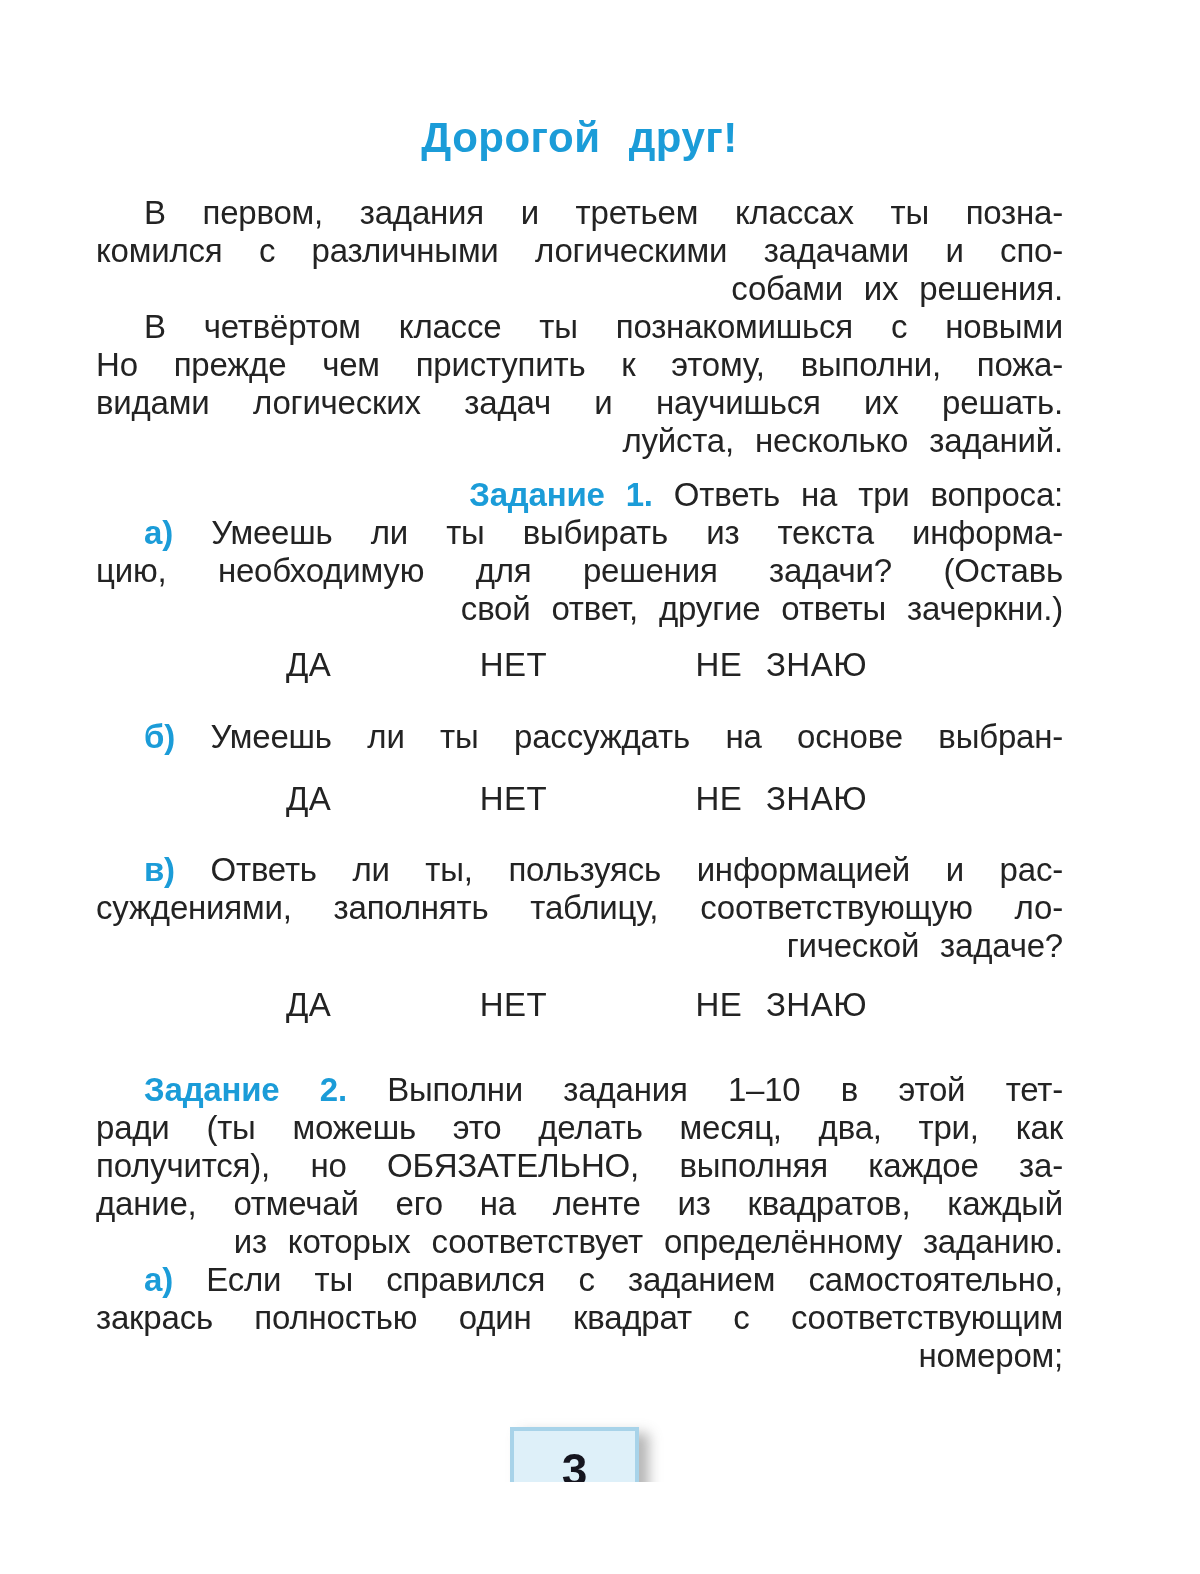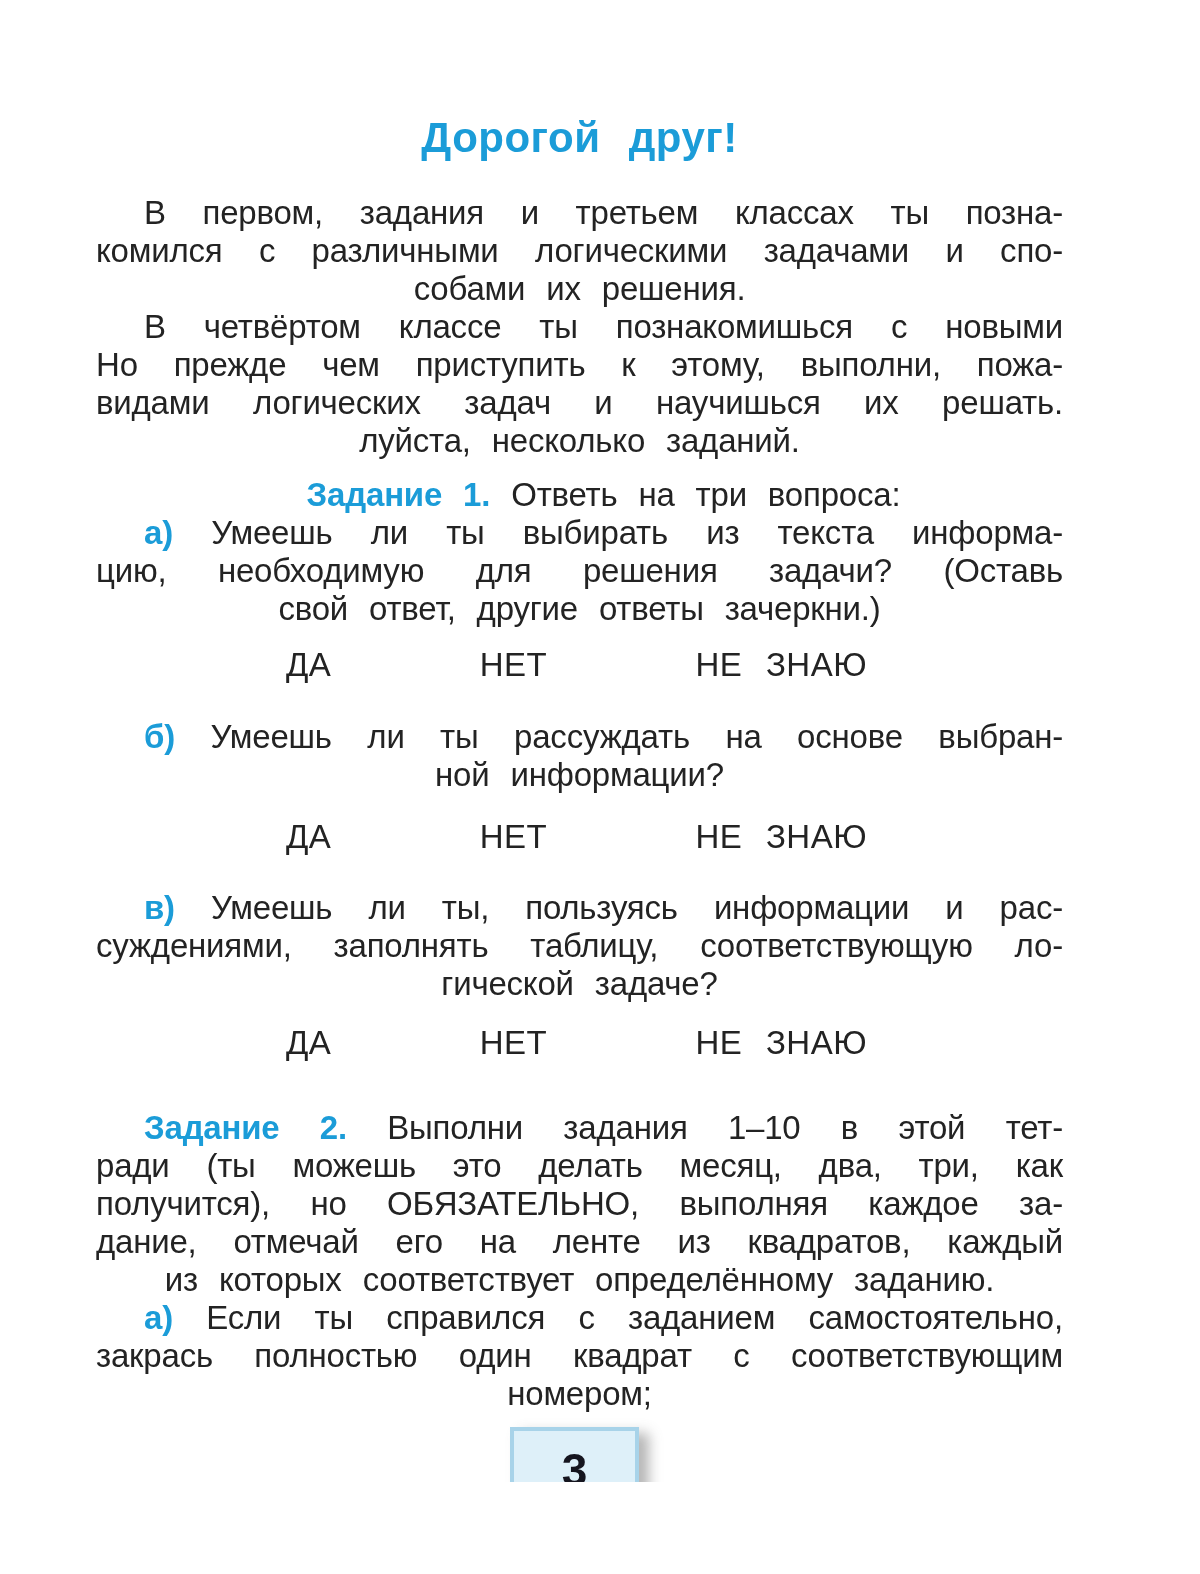--- a/index.html
+++ b/index.html
@@ -32,21 +32,21 @@
   }
   .line {
     font-size: 33px;
     line-height: 38px;
     letter-spacing: -0.2px;
     text-align: justify;
     text-align-last: justify;
   }
   .line.indent { padding-left: 48px; }
   .line.end {
-    text-align: center;
+    text-align: right;
     text-align-last: auto;
     word-spacing: 12px;
   }
   .accent { color: var(--accent); font-weight: bold; }
   .answers {
     display: flex;
     justify-content: space-between;
     padding-left: 190px;
     padding-right: 196px;
     font-size: 33px;
@@ -107,29 +107,28 @@
           <div class="line"><span>цию, необходимую для решения задачи? (Оставь</span></div>
           <div class="line end"><span>свой ответ, другие ответы зачеркни.)</span></div>
         </div>
         <div data-block="ans1" class="answers">
           <span class="opt">ДА</span>
           <span class="opt">НЕТ</span>
           <span class="opt-wide">НЕ ЗНАЮ</span>
         </div>
         <div data-block="item-b">
           <div class="line indent"><span class="accent">б)</span><span> Умеешь ли ты рассуждать на основе выбран-</span></div>
-          <div class="line end"><span>ной информации?</span></div>
         </div>
         <div data-block="ans2" class="answers">
           <span class="opt">ДА</span>
           <span class="opt">НЕТ</span>
           <span class="opt-wide">НЕ ЗНАЮ</span>
         </div>
         <div data-block="item-v">
-          <div class="line indent"><span class="accent">в)</span><span> Умеешь ли ты, пользуясь информации и рас-</span></div>
+          <div class="line indent"><span class="accent">в)</span><span> Ответь ли ты, пользуясь информацией и рас-</span></div>
           <div class="line"><span>суждениями, заполнять таблицу, соответствующую ло-</span></div>
           <div class="line end"><span>гической задаче?</span></div>
         </div>
         <div data-block="ans3" class="answers">
           <span class="opt">ДА</span>
           <span class="opt">НЕТ</span>
           <span class="opt-wide">НЕ ЗНАЮ</span>
         </div>
         <div data-block="task2">
           <div class="line indent"><span class="accent">Задание 2.</span><span> Выполни задания 1–10 в этой тет-</span></div>

